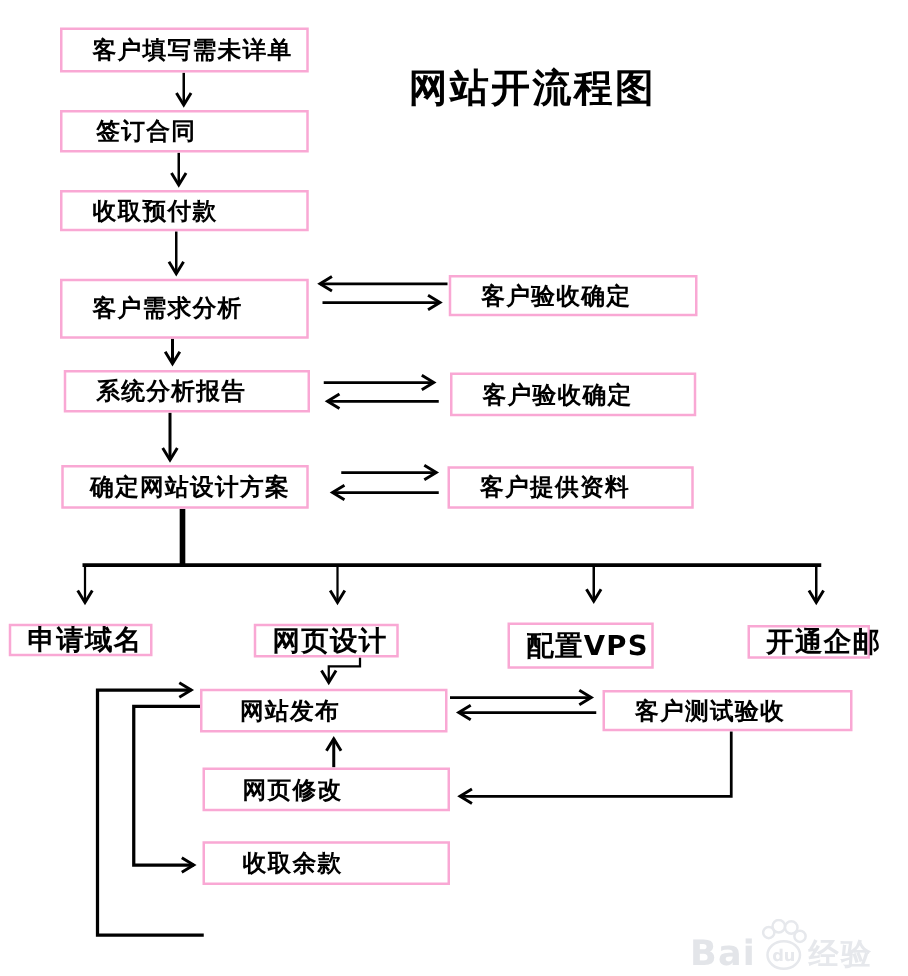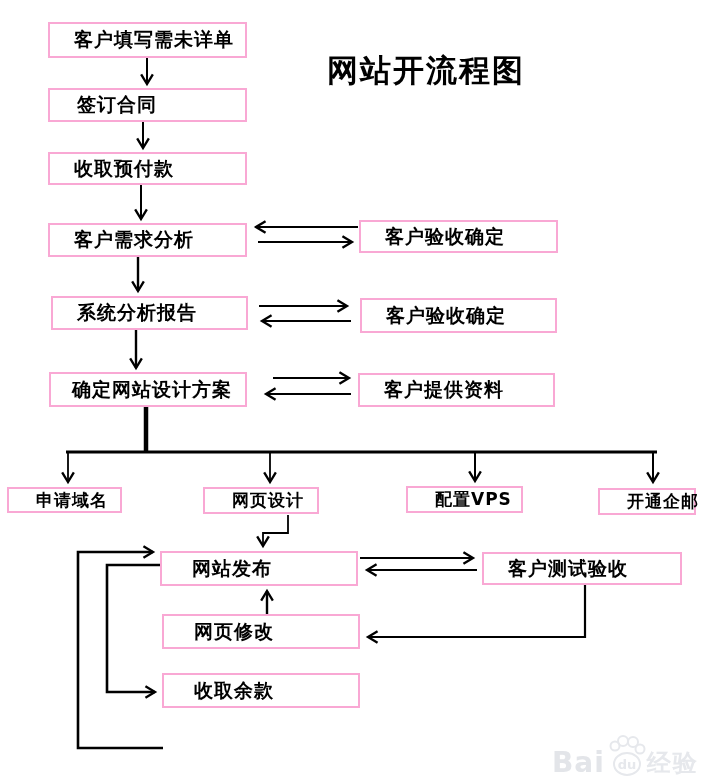--- a/index.html
+++ b/index.html
@@ -8,21 +8,21 @@
     font-family:"DejaVu Sans","Liberation Sans",sans-serif;
     overflow:hidden; color:#000;
   }
   .wires { position:absolute; left:0; top:0; width:726px; height:781px; }
   .box {
     position:absolute; box-sizing:border-box; background:#ffffff;
     border:2px solid #f9a8d4; display:flex; align-items:center;
     font-weight:bold; font-size:19px; padding-left:24px;
     white-space:nowrap; letter-spacing:1px;
   }
-  .small { font-size:17px; padding-left:27px; }
+  .small { font-size:22px; padding-left:13px;margin-top:12px; }
   .pad30 { padding-left:30px; }
   .title {
     position:absolute; left:327px; top:50px; font-size:31px; font-weight:bold;
     letter-spacing:2px; white-space:nowrap;
   }
   .wm { position:absolute; left:552px; top:700px; width:172px; }
   .wm-row { display:flex; align-items:flex-end; }
   .wm-bai { font-size:28px; font-weight:bold; color:#e3e5e9; letter-spacing:1px; }
   .wm-paw { margin:0 1px -2px 1px; }
   .wm-cn { font-size:24px; font-weight:bold; color:#e6e8ec; letter-spacing:2px;margin-top:47px; }
@@ -74,31 +74,31 @@
     <path d="M163,748 H78 V552 H153" stroke="#000" stroke-width="2.6" marker-end="url(#arw)"></path>
 
     <path d="M160,565 H107 V692 H155" stroke="#000" stroke-width="2.6" marker-end="url(#arw)"></path>
   </svg>
 
   <div class="title">网站开流程图</div>
 
   <div class="box" style="left:48px;top:22px;width:199px;height:36px;">客户填写需未详单</div>
   <div class="box" style="left:48px;top:88px;width:199px;height:34px;padding-left:27px;">签订合同</div>
   <div class="box" style="left:48px;top:152px;width:199px;height:33px;">收取预付款</div>
-  <div class="box" style="left:48px;top:223px;width:199px;height:34px;">客户需求分析</div>
+  <div class="box" style="left:48px;top:223px;width:199px;height:48px;">客户需求分析</div>
   <div class="box" style="left:51px;top:296px;width:197px;height:34px;">系统分析报告</div>
   <div class="box" style="left:49px;top:372px;width:198px;height:35px;padding-left:21px;">确定网站设计方案</div>
 
   <div class="box" style="left:359px;top:220px;width:199px;height:33px;">客户验收确定</div>
   <div class="box" style="left:360px;top:298px;width:197px;height:35px;">客户验收确定</div>
   <div class="box" style="left:358px;top:373px;width:197px;height:34px;">客户提供资料</div>
 
   <div class="box small" style="left:7px;top:487px;width:115px;height:26px;">申请域名</div>
   <div class="box small" style="left:203px;top:487px;width:116px;height:27px;">网页设计</div>
-  <div class="box small" style="left:406px;top:486px;width:117px;height:27px;">配置VPS</div>
+  <div class="box small" style="left:406px;top:486px;width:117px;height:37px;">配置VPS</div>
   <div class="box small" style="left:598px;top:488px;width:98px;height:27px;">开通企邮</div>
 
   <div class="box pad30" style="left:160px;top:551px;width:198px;height:35px;">网站发布</div>
   <div class="box" style="left:482px;top:552px;width:200px;height:33px;">客户测试验收</div>
   <div class="box pad30" style="left:162px;top:614px;width:198px;height:35px;">网页修改</div>
   <div class="box pad30" style="left:162px;top:673px;width:198px;height:35px;">收取余款</div>
 
   <div class="wm">
     <div class="wm-row">
       <span class="wm-bai">Bai</span>

